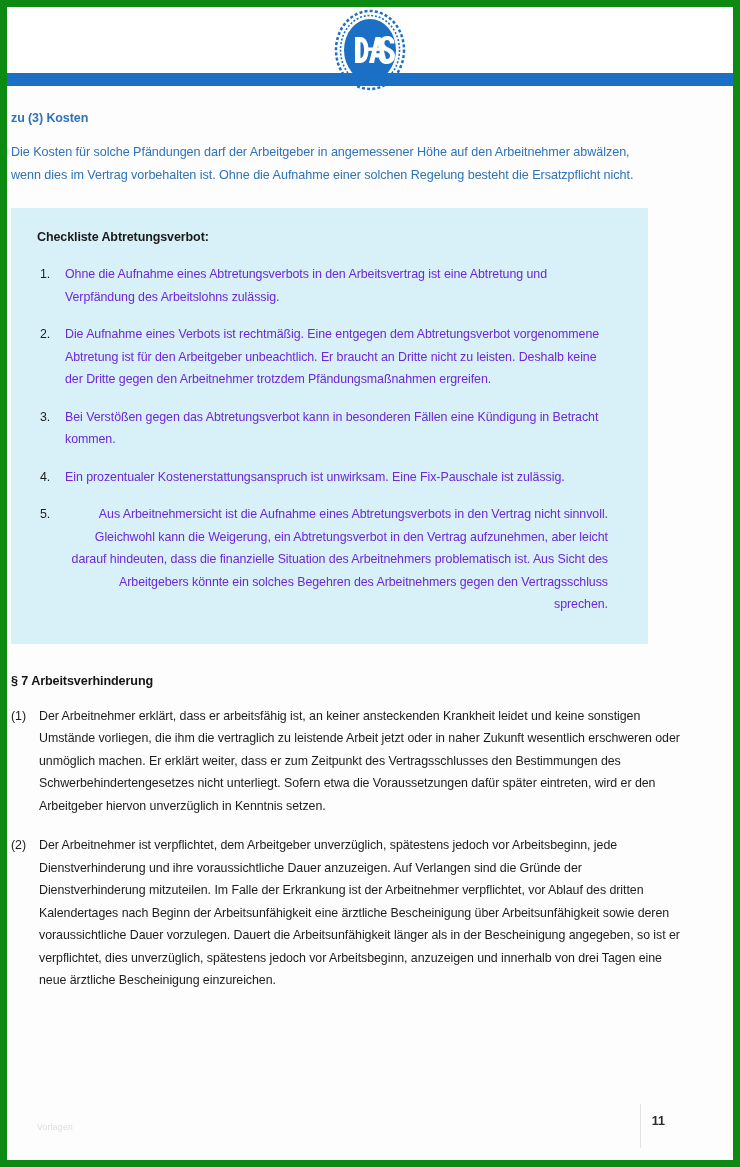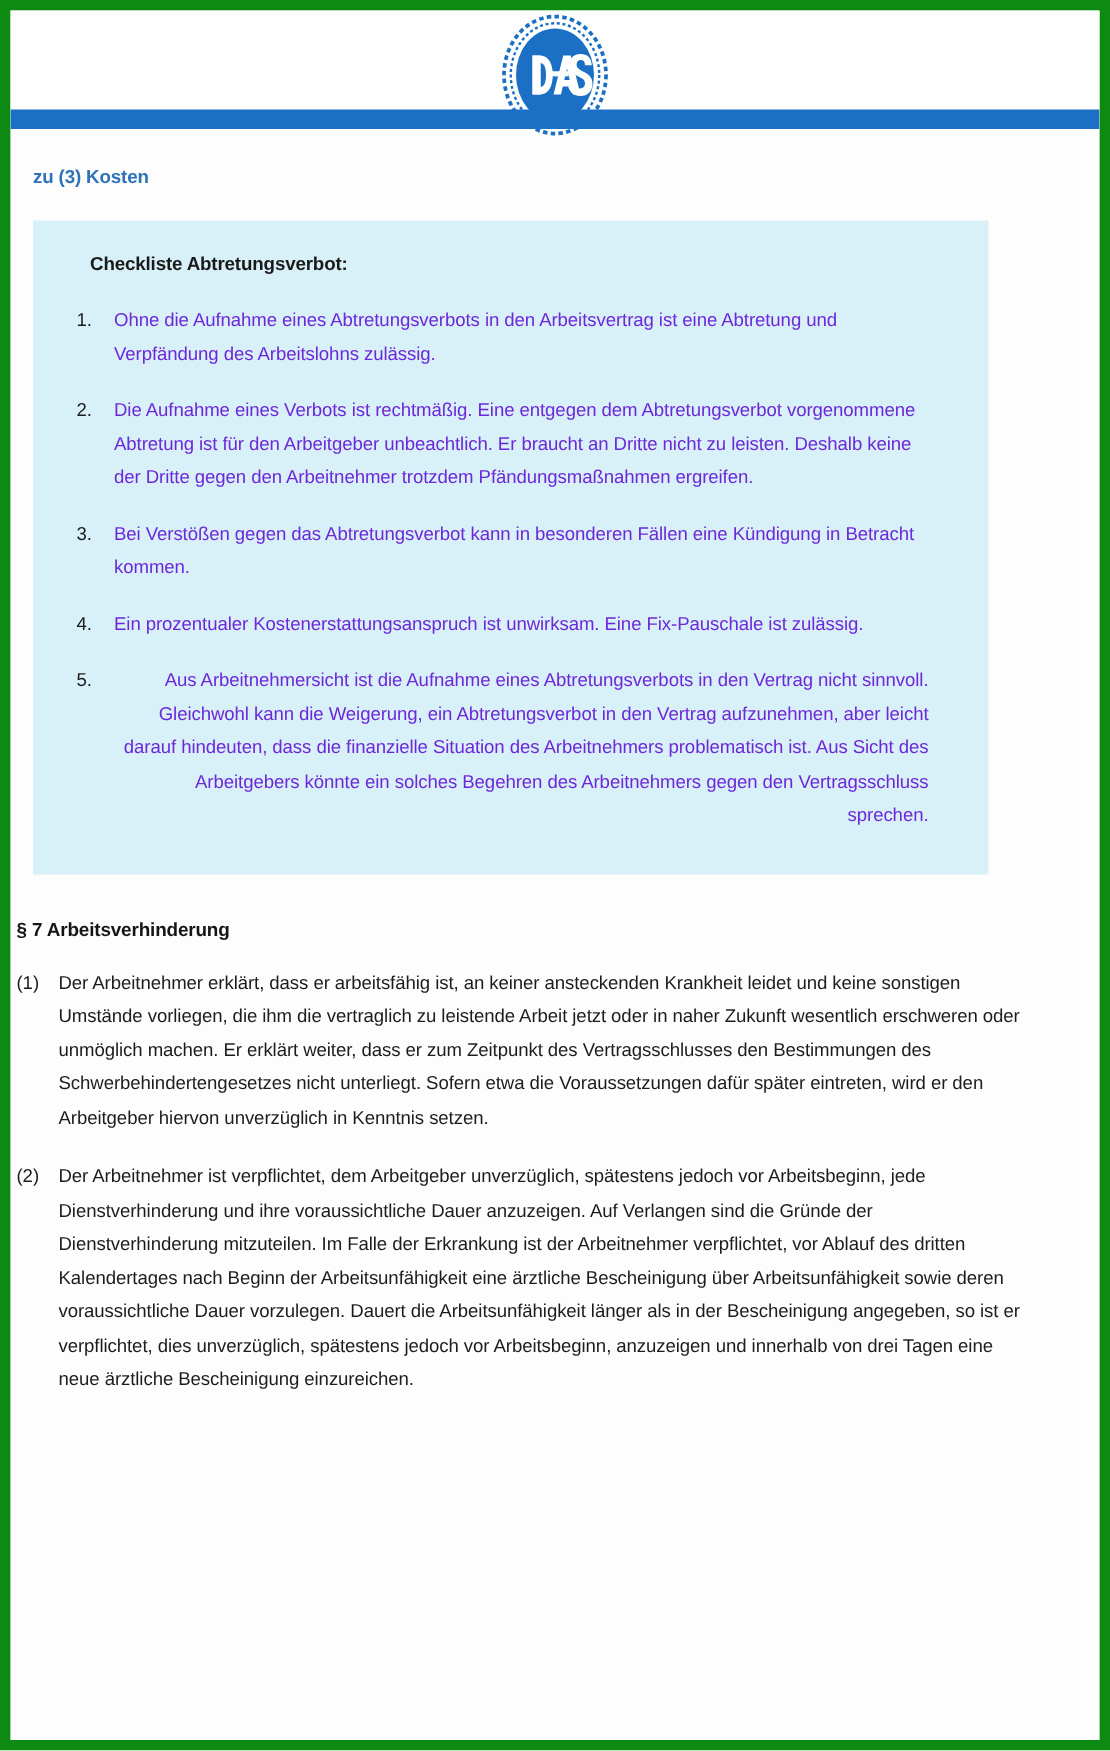--- a/index.html
+++ b/index.html
@@ -53,21 +53,21 @@
   .content {
     position: absolute;
     top: 79px;
     left: 0;
     right: 0;
     bottom: 0;
     padding: 0 0 0 0;
   }
 
   .intro-block {
-    padding: 25px 95px 0 15px;
+    padding: 25px 95px 0 4px;
   }
   .intro-heading {
     color: #2e72b8;
     font-weight: bold;
     font-size: 12.5px;
     letter-spacing: -0.1px;
     margin: 0 0 16px 0;
   }
   .intro-text {
     color: #2e72b8;
@@ -82,21 +82,21 @@
     margin: 22px 0 0 0;
     width: 637px;
     background: #d8f0f7;
     box-sizing: border-box;
     padding: 22px 40px 28px 26px;
   }
   .checklist-title {
     font-weight: bold;
     font-size: 12.5px;
     color: #1a1a1a;
-    margin: 0 0 19px 12px;
+    margin: 0 0 19px 0;
     letter-spacing: -0.1px;
   }
   ol.checklist-items {
     margin: 0;
     padding: 0;
     list-style: none;
     counter-reset: cl;
   }
   ol.checklist-items > li {
     counter-increment: cl;
@@ -204,20 +204,21 @@
         </svg>
       </div>
     </div>
 
     <div class="blue-bar"></div>
 
     <div class="content">
 
       <div class="intro-block">
         <div class="intro-heading">zu (3) Kosten</div>
+        <p class="intro-text">Die Kosten für solche Pfändungen darf der Arbeitgeber in angemessener Höhe auf den Arbeitnehmer abwälzen, wenn dies im Vertrag vorbehalten ist. Ohne die Aufnahme einer solchen Regelung besteht die Ersatzpflicht nicht.</p>
 
         <div class="checklist">
           <div class="checklist-title">Checkliste Abtretungsverbot:</div>
           <ol class="checklist-items">
             <li>Ohne die Aufnahme eines Abtretungsverbots in den Arbeitsvertrag ist eine Abtretung und Verpfändung des Arbeitslohns zulässig.</li>
             <li>Die Aufnahme eines Verbots ist rechtmäßig. Eine entgegen dem Abtretungsverbot vorgenommene Abtretung ist für den Arbeitgeber unbeachtlich. Er braucht an Dritte nicht zu leisten. Deshalb keine der Dritte gegen den Arbeitnehmer trotzdem Pfändungsmaßnahmen ergreifen.</li>
             <li>Bei Verstößen gegen das Abtretungsverbot kann in besonderen Fällen eine Kündigung in Betracht kommen.</li>
             <li>Ein prozentualer Kostenerstattungsanspruch ist unwirksam. Eine Fix-Pauschale ist zulässig.</li>
             <li>Aus Arbeitnehmersicht ist die Aufnahme eines Abtretungsverbots in den Vertrag nicht sinnvoll. Gleichwohl kann die Weigerung, ein Abtretungsverbot in den Vertrag aufzunehmen, aber leicht darauf hindeuten, dass die finanzielle Situation des Arbeitnehmers problematisch ist. Aus Sicht des Arbeitgebers könnte ein solches Begehren des Arbeitnehmers gegen den Vertragsschluss sprechen.</li>
           </ol>
@@ -233,15 +234,20 @@
         </p>
 
         <p class="para">
           <span class="para-num">(2)</span>
           <span>Der Arbeitnehmer ist verpflichtet, dem Arbeitgeber unverzüglich, spätestens jedoch vor Arbeitsbeginn, jede Dienstverhinderung und ihre voraussichtliche Dauer anzuzeigen. Auf Verlangen sind die Gründe der Dienstverhinderung mitzuteilen. Im Falle der Erkrankung ist der Arbeitnehmer verpflichtet, vor Ablauf des dritten Kalendertages nach Beginn der Arbeitsunfähigkeit eine ärztliche Bescheinigung über Arbeitsunfähigkeit sowie deren voraussichtliche Dauer vorzulegen. Dauert die Arbeitsunfähigkeit länger als in der Bescheinigung angegeben, so ist er verpflichtet, dies unverzüglich, spätestens jedoch vor Arbeitsbeginn, anzuzeigen und innerhalb von drei Tagen eine neue ärztliche Bescheinigung einzureichen.</span>
         </p>
       </div>
 
     </div>
 
+    <div class="footer">
+      <div class="footer-label">Vorlagen</div>
+      <div class="footer-divider"></div>
+      <div class="footer-pageno">11</div>
+    </div>
 
   </div>
 </div>
 
 </body></html>

